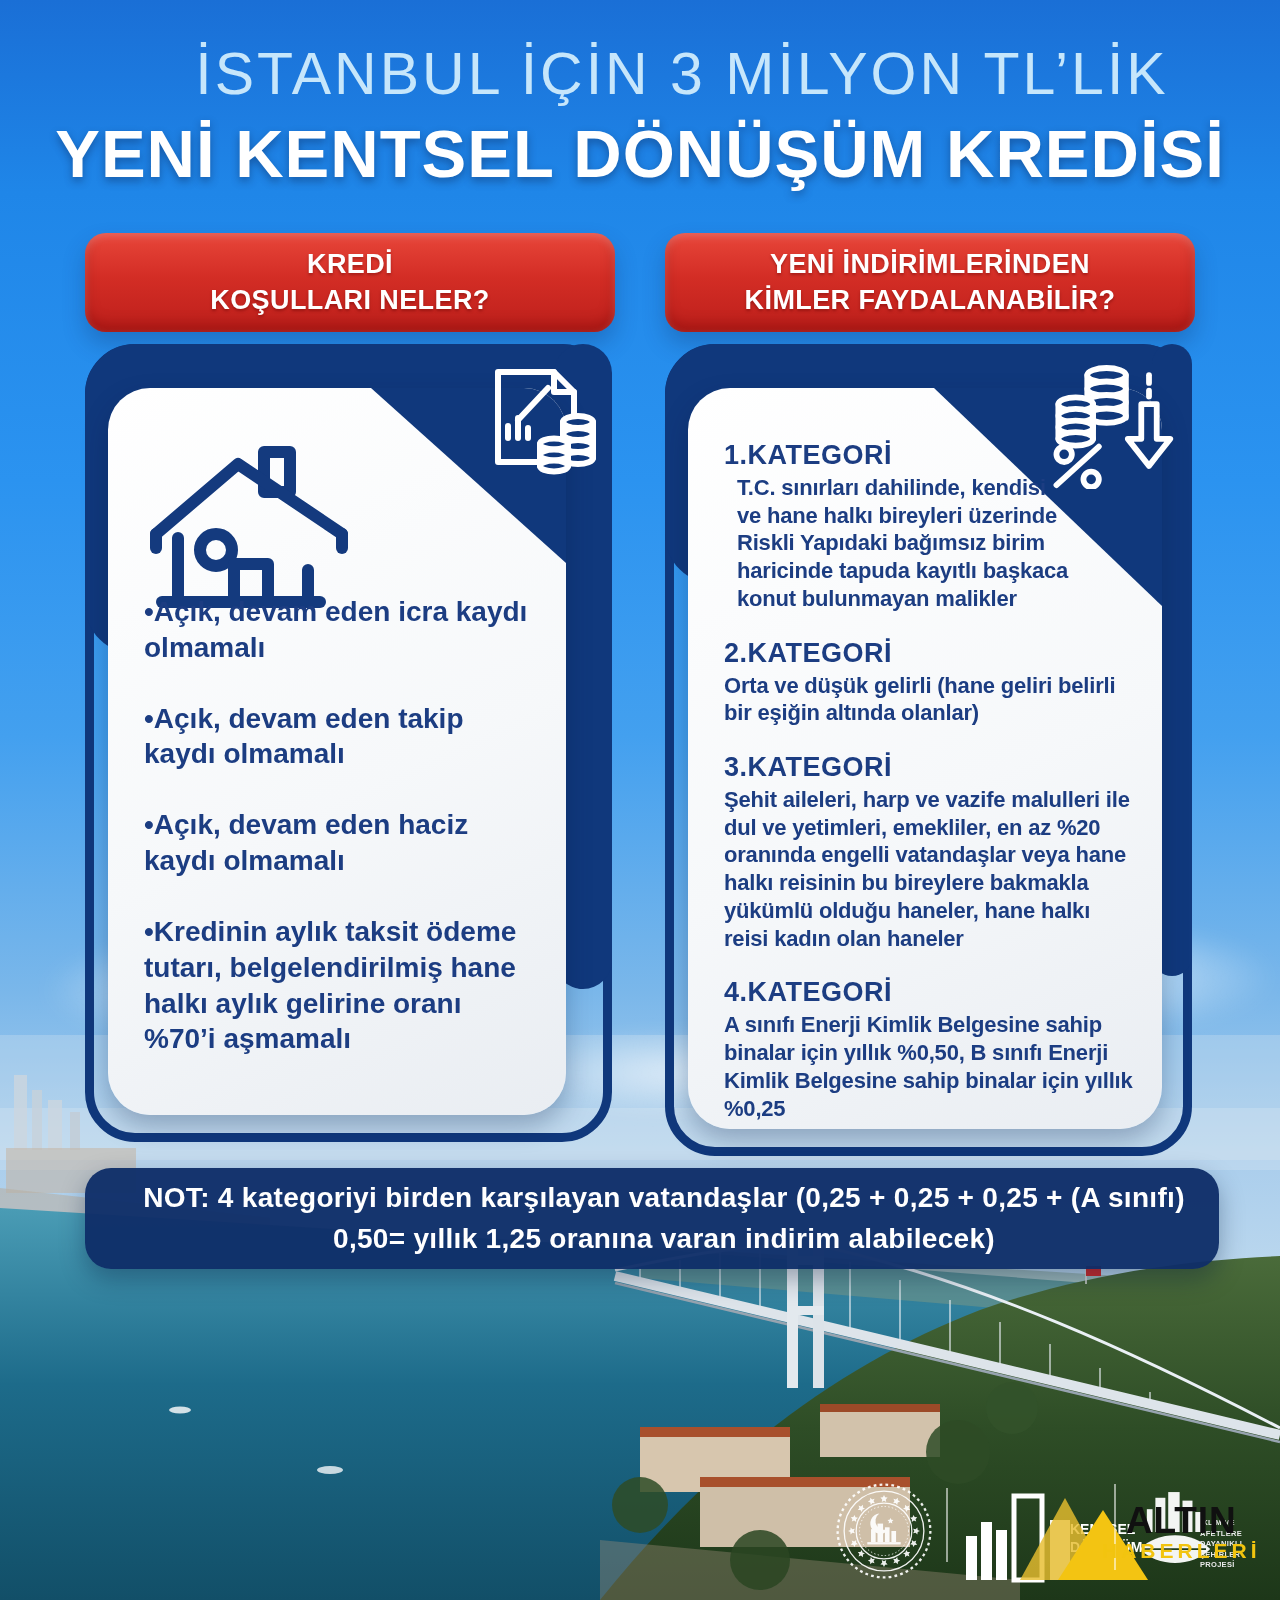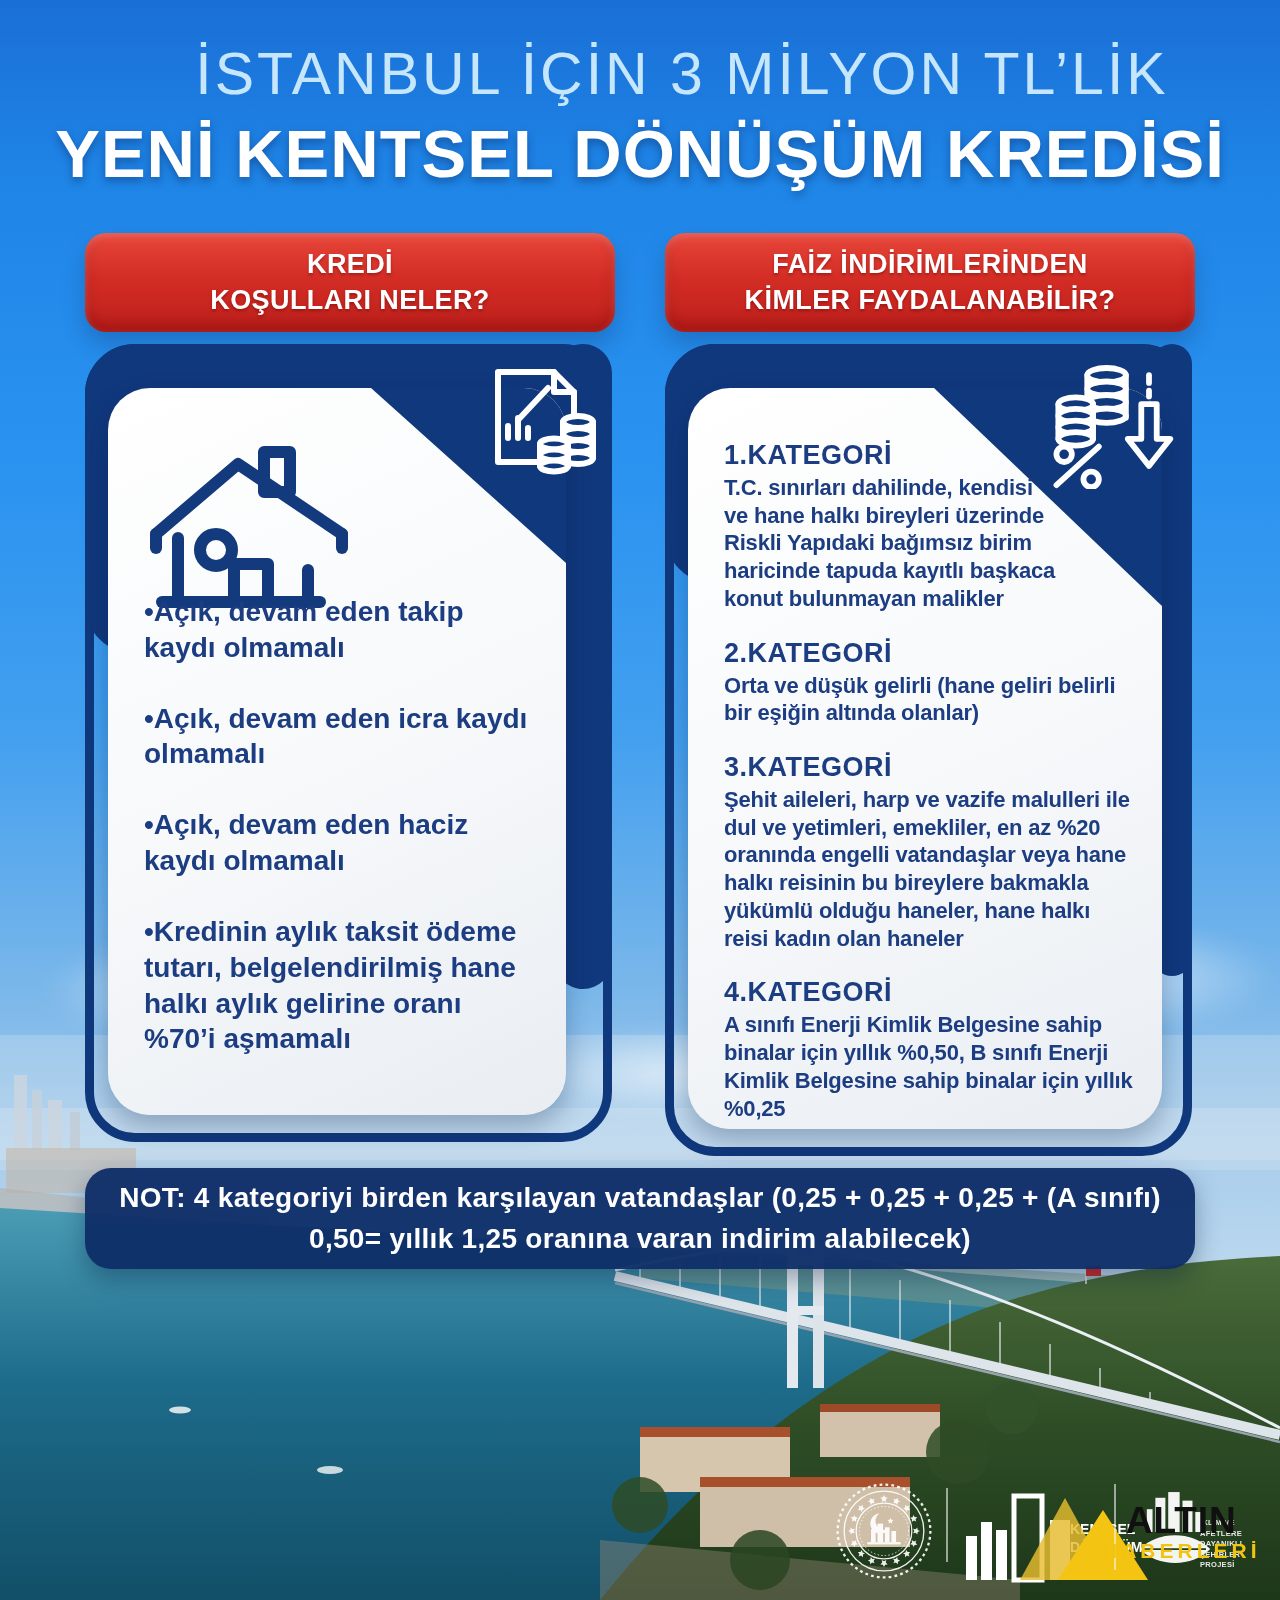--- a/index.html
+++ b/index.html
@@ -47,27 +47,27 @@
   .doc-icon{top:16px;right:14px;width:120px;height:120px;}
   .coins-icon{top:10px;right:16px;width:135px;height:135px;}
   .house-icon{position:absolute;top:50px;left:34px;width:215px;height:180px;}
   .bullets{position:absolute;top:206px;left:36px;right:30px;color:#1c3d82;
     font-size:28px;font-weight:700;line-height:1.28;}
   .bullet{margin:0 0 35px 0;}
   .cats{position:absolute;top:52px;left:36px;right:26px;color:#1c3d82;}
   .cat{margin-bottom:25px;}
   .cat-title{font-size:27px;font-weight:800;letter-spacing:.5px;margin-bottom:3px;}
   .cat-body{font-size:22px;font-weight:700;line-height:1.26;letter-spacing:-.2px;}
-  .cat.c1 .cat-body{max-width:335px;}
+  .cat.c1 .cat-body{max-width:335px;margin-left:13px;}
   
   .note{position:absolute;left:85px;top:1168px;width:1110px;height:101px;
     background:rgba(15,46,104,.96);border-radius:26px;
     box-shadow:0 10px 24px rgba(5,25,60,.35);
     display:flex;flex-direction:column;justify-content:center;text-align:center;
-    color:#fff;font-size:28px;font-weight:600;line-height:1.45;letter-spacing:.3px;}
+    color:#fff;font-size:28px;font-weight:600;line-height:1.45;letter-spacing:.3px;padding-left:24px;}
   
   .seal{position:absolute;left:833px;top:1480px;width:102px;height:102px;opacity:.92;}
   .vline{position:absolute;width:2px;background:rgba(255,255,255,.55);}
   .v1{left:946px;top:1488px;height:74px;}
   .v2{left:1114px;top:1484px;height:86px;}
   .skyline{position:absolute;left:962px;top:1474px;width:195px;height:112px;}
   .rightlogo{position:absolute;left:1134px;top:1478px;width:82px;height:108px;opacity:.95;}
   .project-text{position:absolute;left:1200px;top:1518px;width:70px;
     color:#e9e9e9;font-size:7.5px;font-weight:700;line-height:1.4;letter-spacing:.3px;}
   .watermark{position:absolute;left:1102px;top:1502px;text-align:left;z-index:6;}
@@ -160,43 +160,43 @@
   <div class="cloud c3"></div>
 
   <div class="title1">İSTANBUL İÇİN 3 MİLYON TL’LİK</div>
   <div class="title2">YENİ KENTSEL DÖNÜŞÜM KREDİSİ</div>
 
   <div class="pill left">
     <span>KREDİ</span>
     <span>KOŞULLARI NELER?</span>
   </div>
   <div class="pill right">
-    <span>FAİZ İNDİRİMLERİNDEN</span>
+    <span>YENİ İNDİRİMLERİNDEN</span>
     <span>KİMLER FAYDALANABİLİR?</span>
   </div>
 
   <div class="card left">
     <div class="outline"></div>
     <div class="fill-top"></div>
     <div class="fill-right"></div>
     <div class="white">
       <div class="cut"></div>
       <svg class="house-icon" viewBox="0 0 215 180" fill="none" stroke="#143a7e" stroke-width="12" stroke-linecap="round" stroke-linejoin="round">
         <rect x="122" y="14" width="26" height="40"></rect>
         <path d="M14,96 L96,26 L200,96"></path>
         <line x1="14" y1="96" x2="14" y2="110"></line>
         <line x1="200" y1="96" x2="200" y2="110"></line>
         <path d="M36,100 L36,164 L166,164 L166,132"></path>
         <circle cx="74" cy="112" r="16"></circle>
         <rect x="92" y="126" width="34" height="38"></rect>
         <line x1="20" y1="164" x2="178" y2="164"></line>
       </svg>
       <div class="bullets">
+        <p class="bullet">•Açık, devam eden icra kaydı olmamalı</p>
         <p class="bullet">•Açık, devam eden takip kaydı olmamalı</p>
-        <p class="bullet">•Açık, devam eden icra kaydı olmamalı</p>
         <p class="bullet">•Açık, devam eden haciz kaydı olmamalı</p>
         <p class="bullet">•Kredinin aylık taksit ödeme tutarı, belgelendirilmiş hane halkı aylık gelirine oranı %70’i aşmamalı</p>
       </div>
     </div>
     <svg class="icon-corner doc-icon" viewBox="0 0 120 120" fill="none" stroke="#ffffff" stroke-width="6" stroke-linecap="round" stroke-linejoin="round">
       <path d="M20,12 H76 L96,32 V102 H20 Z"></path>
       <path d="M76,12 V32 H96"></path>
       <line x1="40" y1="60" x2="70" y2="28"></line>
       <line x1="30" y1="78" x2="30" y2="66"></line>
       <line x1="40" y1="78" x2="40" y2="58"></line>

